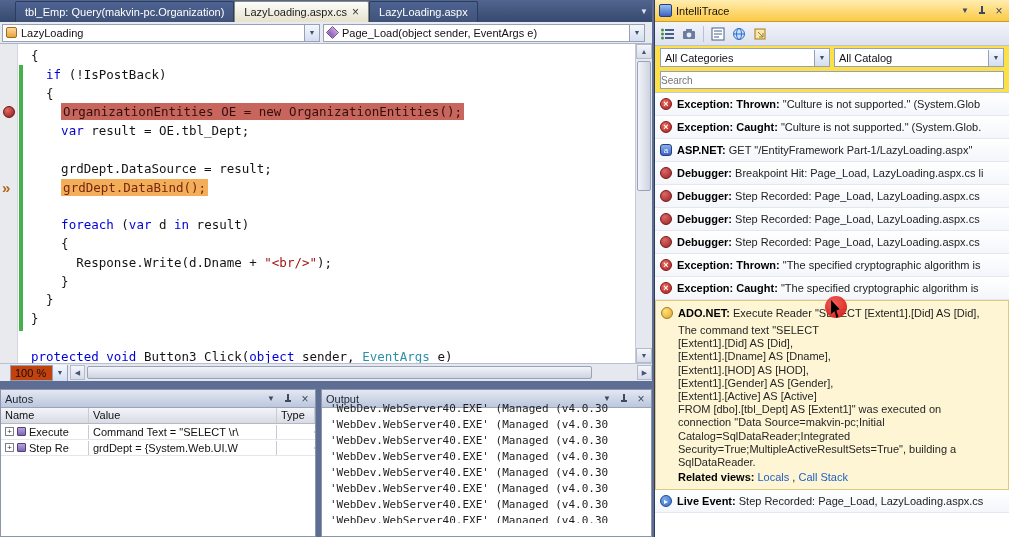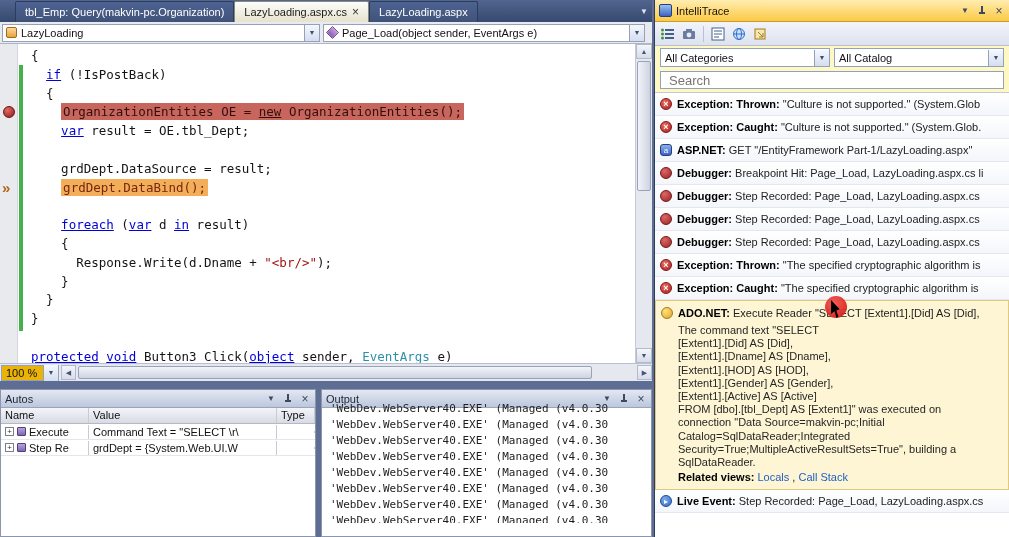--- a/index.html
+++ b/index.html
@@ -38,38 +38,38 @@
   .editor{position:absolute;left:0;top:44px;width:652px;height:319px;background:#fff;overflow:hidden;}
   .gutter{position:absolute;left:0;top:0;width:18px;height:100%;background:#e9eaee;border-right:1px solid #d4d6dd;}
   .changebar{position:absolute;left:19px;top:21px;width:4px;height:266px;background:#46b14c;}
   .bp{position:absolute;left:3px;width:12px;height:12px;border-radius:50%;
       background:radial-gradient(circle at 35% 30%,#e06a60,#8f1d1d);border:1px solid #6d1414;}
   .trace-arrow{position:absolute;left:2px;width:14px;height:18px;color:#b5651d;font-weight:bold;font-size:15px;line-height:18px;}
   .trace-arrow::before{content:"»";}
   .code{position:absolute;left:25px;top:0;right:17px;height:100%;padding:3px 0 0 6px;
         font-family:"DejaVu Sans Mono",monospace;font-size:12.5px;overflow:hidden;}
   .code-line{height:18.8px;line-height:18.8px;white-space:pre;}
-  .tok-k{color:#0000d8;text-decoration:underline;}.tok-t{color:#2b91af;}.tok-s{color:#a31515;}.tok-p{color:#141414;}
+  .tok-k{color:#0000d8;}.tok-t{color:#2b91af;}.tok-s{color:#a31515;}.tok-p{color:#141414;}
   .hl{padding:1px 2px;}
   .hl-brick{background:#c8655c;}
   .hl-brick span{color:#30100c;}
   .hl-orange{background:#f2ae58;}
   .hl-orange span{color:#79250f;}
 
   
   .vscroll{position:absolute;right:0;top:0;width:17px;height:100%;background:#e6e8f0;border-left:1px solid #c6cad6;}
   .sbtn{position:absolute;width:100%;height:15px;display:flex;align-items:center;justify-content:center;
         background:linear-gradient(#f4f6fb,#d7dce8);border:1px solid #b3bacb;color:#46557a;font-size:7px;}
   .sbtn.up{top:0;}.sbtn.down{bottom:0;}
   .g-up::before{content:"▲";}.g-down::before{content:"▼";}.g-left::before{content:"◀";}.g-right::before{content:"▶";}
   .vthumb{position:absolute;left:1px;right:1px;top:17px;height:130px;background:linear-gradient(90deg,#f2f4f9,#cdd3e0);
           border:1px solid #9aa2b8;border-radius:2px;}
   .editor-bottom{position:absolute;left:0;top:363px;width:652px;height:18px;background:#e8eaf2;
                  display:flex;align-items:center;border-top:1px solid #b9bfce;}
-  .zoom-combo{display:flex;align-items:center;height:16px;background:#eab308;border:1px solid #98a0b4;width:58px;margin-left:1px;}
+  .zoom-combo{display:flex;align-items:center;height:16px;background:#c2410c;border:1px solid #98a0b4;width:58px;margin-left:10px;}
   .zoom-combo span:first-child{flex:1;padding-left:4px;}
   .hscroll{position:relative;flex:1;height:17px;background:#e6e8f0;margin-left:2px;}
   .hbtn{position:absolute;top:1px;width:15px;height:15px;display:flex;align-items:center;justify-content:center;
         background:linear-gradient(#f4f6fb,#d7dce8);border:1px solid #b3bacb;color:#46557a;font-size:7px;}
   .hbtn.l{left:0;}.hbtn.r{right:0;}
   .hthumb{position:absolute;top:2px;left:17px;right:60px;height:13px;
           background:linear-gradient(#f2f4f9,#cdd3e0);border:1px solid #9aa2b8;border-radius:2px;}
 
   
   .panel{position:absolute;top:389px;height:148px;background:#fff;border:1px solid #8b95ab;}
@@ -94,36 +94,36 @@
   .g-plus::before{content:"+";}
   .var-icon{width:9px;height:9px;background:linear-gradient(#b7a3e0,#7b68ae);border:1px solid #4f3f7a;
             margin-right:3px;flex:none;border-radius:1px;}
   .gr-name-text{white-space:nowrap;overflow:hidden;}
 
   .output-lines{padding:0 0 0 8px;margin-top:-7px;font-family:"DejaVu Sans Mono",monospace;
                 font-size:11px;line-height:16px;color:#1d1d1d;overflow:hidden;height:122px;}
   .output-lines div{white-space:nowrap;}
 
   
-  .itrace{position:absolute;left:654px;top:0;width:355px;height:537px;background:#fef9c3;border-left:1px solid #2c3c5c;}
+  .itrace{position:absolute;left:654px;top:0;width:355px;height:537px;background:#fde047;border-left:1px solid #2c3c5c;}
   .it-title{position:absolute;left:0;top:0;right:0;height:22px;background:linear-gradient(#ffeDB0,#fbc945);
             background:linear-gradient(#ffedb0,#fbc945);border-bottom:1px solid #c99b2f;
             display:flex;align-items:center;padding:0 4px;gap:4px;}
   .it-title-icon{width:13px;height:13px;background:linear-gradient(#9cc1f0,#3b63c4);border:1px solid #24407e;border-radius:2px;flex:none;}
   .it-title-text{flex:1;color:#1d1405;}
   .it-toolbar{position:absolute;left:0;top:22px;right:0;height:24px;background:linear-gradient(#f2f4fa,#dde2ee);
               border-bottom:1px solid #b9c0d4;display:flex;align-items:center;gap:3px;padding:0 4px;}
   .tb-ic{width:18px;height:18px;display:flex;align-items:center;justify-content:center;border-radius:2px;}
   .tb-sep{width:1px;height:16px;background:#b9c0d4;margin:0 2px;}
   .it-filters{position:absolute;left:0;top:46px;right:0;height:24px;display:flex;gap:4px;padding:2px 5px;}
   .it-combo{flex:1;display:flex;align-items:center;background:#fff;border:1px solid #93a1c0;height:19px;min-width:0;}
   .it-combo .combo-text{padding:0 4px;}
   .it-search{position:absolute;left:0;top:70px;right:0;height:22px;padding:1px 5px 3px;}
   .it-search input{width:100%;height:18px;border:1px solid #93a1c0;font-family:"Liberation Sans",sans-serif;
-                   font-size:13px;padding:1px 8px;outline:none;color:#333;}
+                   font-size:10px;padding:1px 0;outline:none;color:#333;}
   .it-events{position:absolute;left:0;top:92px;right:0;bottom:0;background:#fff;overflow:hidden;border-top:1px solid #c3c9d8;}
   .ev-row{display:flex;align-items:center;gap:5px;height:23px;padding:0 2px 0 5px;
           border-bottom:1px solid #e3e7f0;background:linear-gradient(#ffffff,#f4f6fb);cursor:default;}
   .ev-text{white-space:nowrap;overflow:hidden;flex:1;min-width:0;color:#222;}
   .ev-text b{color:#000;}
   .evi{width:12px;height:12px;flex:none;border-radius:50%;display:flex;align-items:center;justify-content:center;}
   .evi-exception{background:radial-gradient(circle at 35% 30%,#e86a5e,#b02020);border:1px solid #7d1616;color:#fff;font-size:9px;font-weight:bold;line-height:10px;}
   .evi-exception::before{content:"×";}
   .evi-debugger{background:radial-gradient(circle at 35% 30%,#d66,#9c2424);border:1px solid #701a1a;}
   .evi-aspnet{background:linear-gradient(#8fb0ee,#3b63c4);border:1px solid #24407e;border-radius:3px;color:#fff;font-size:8px;}

